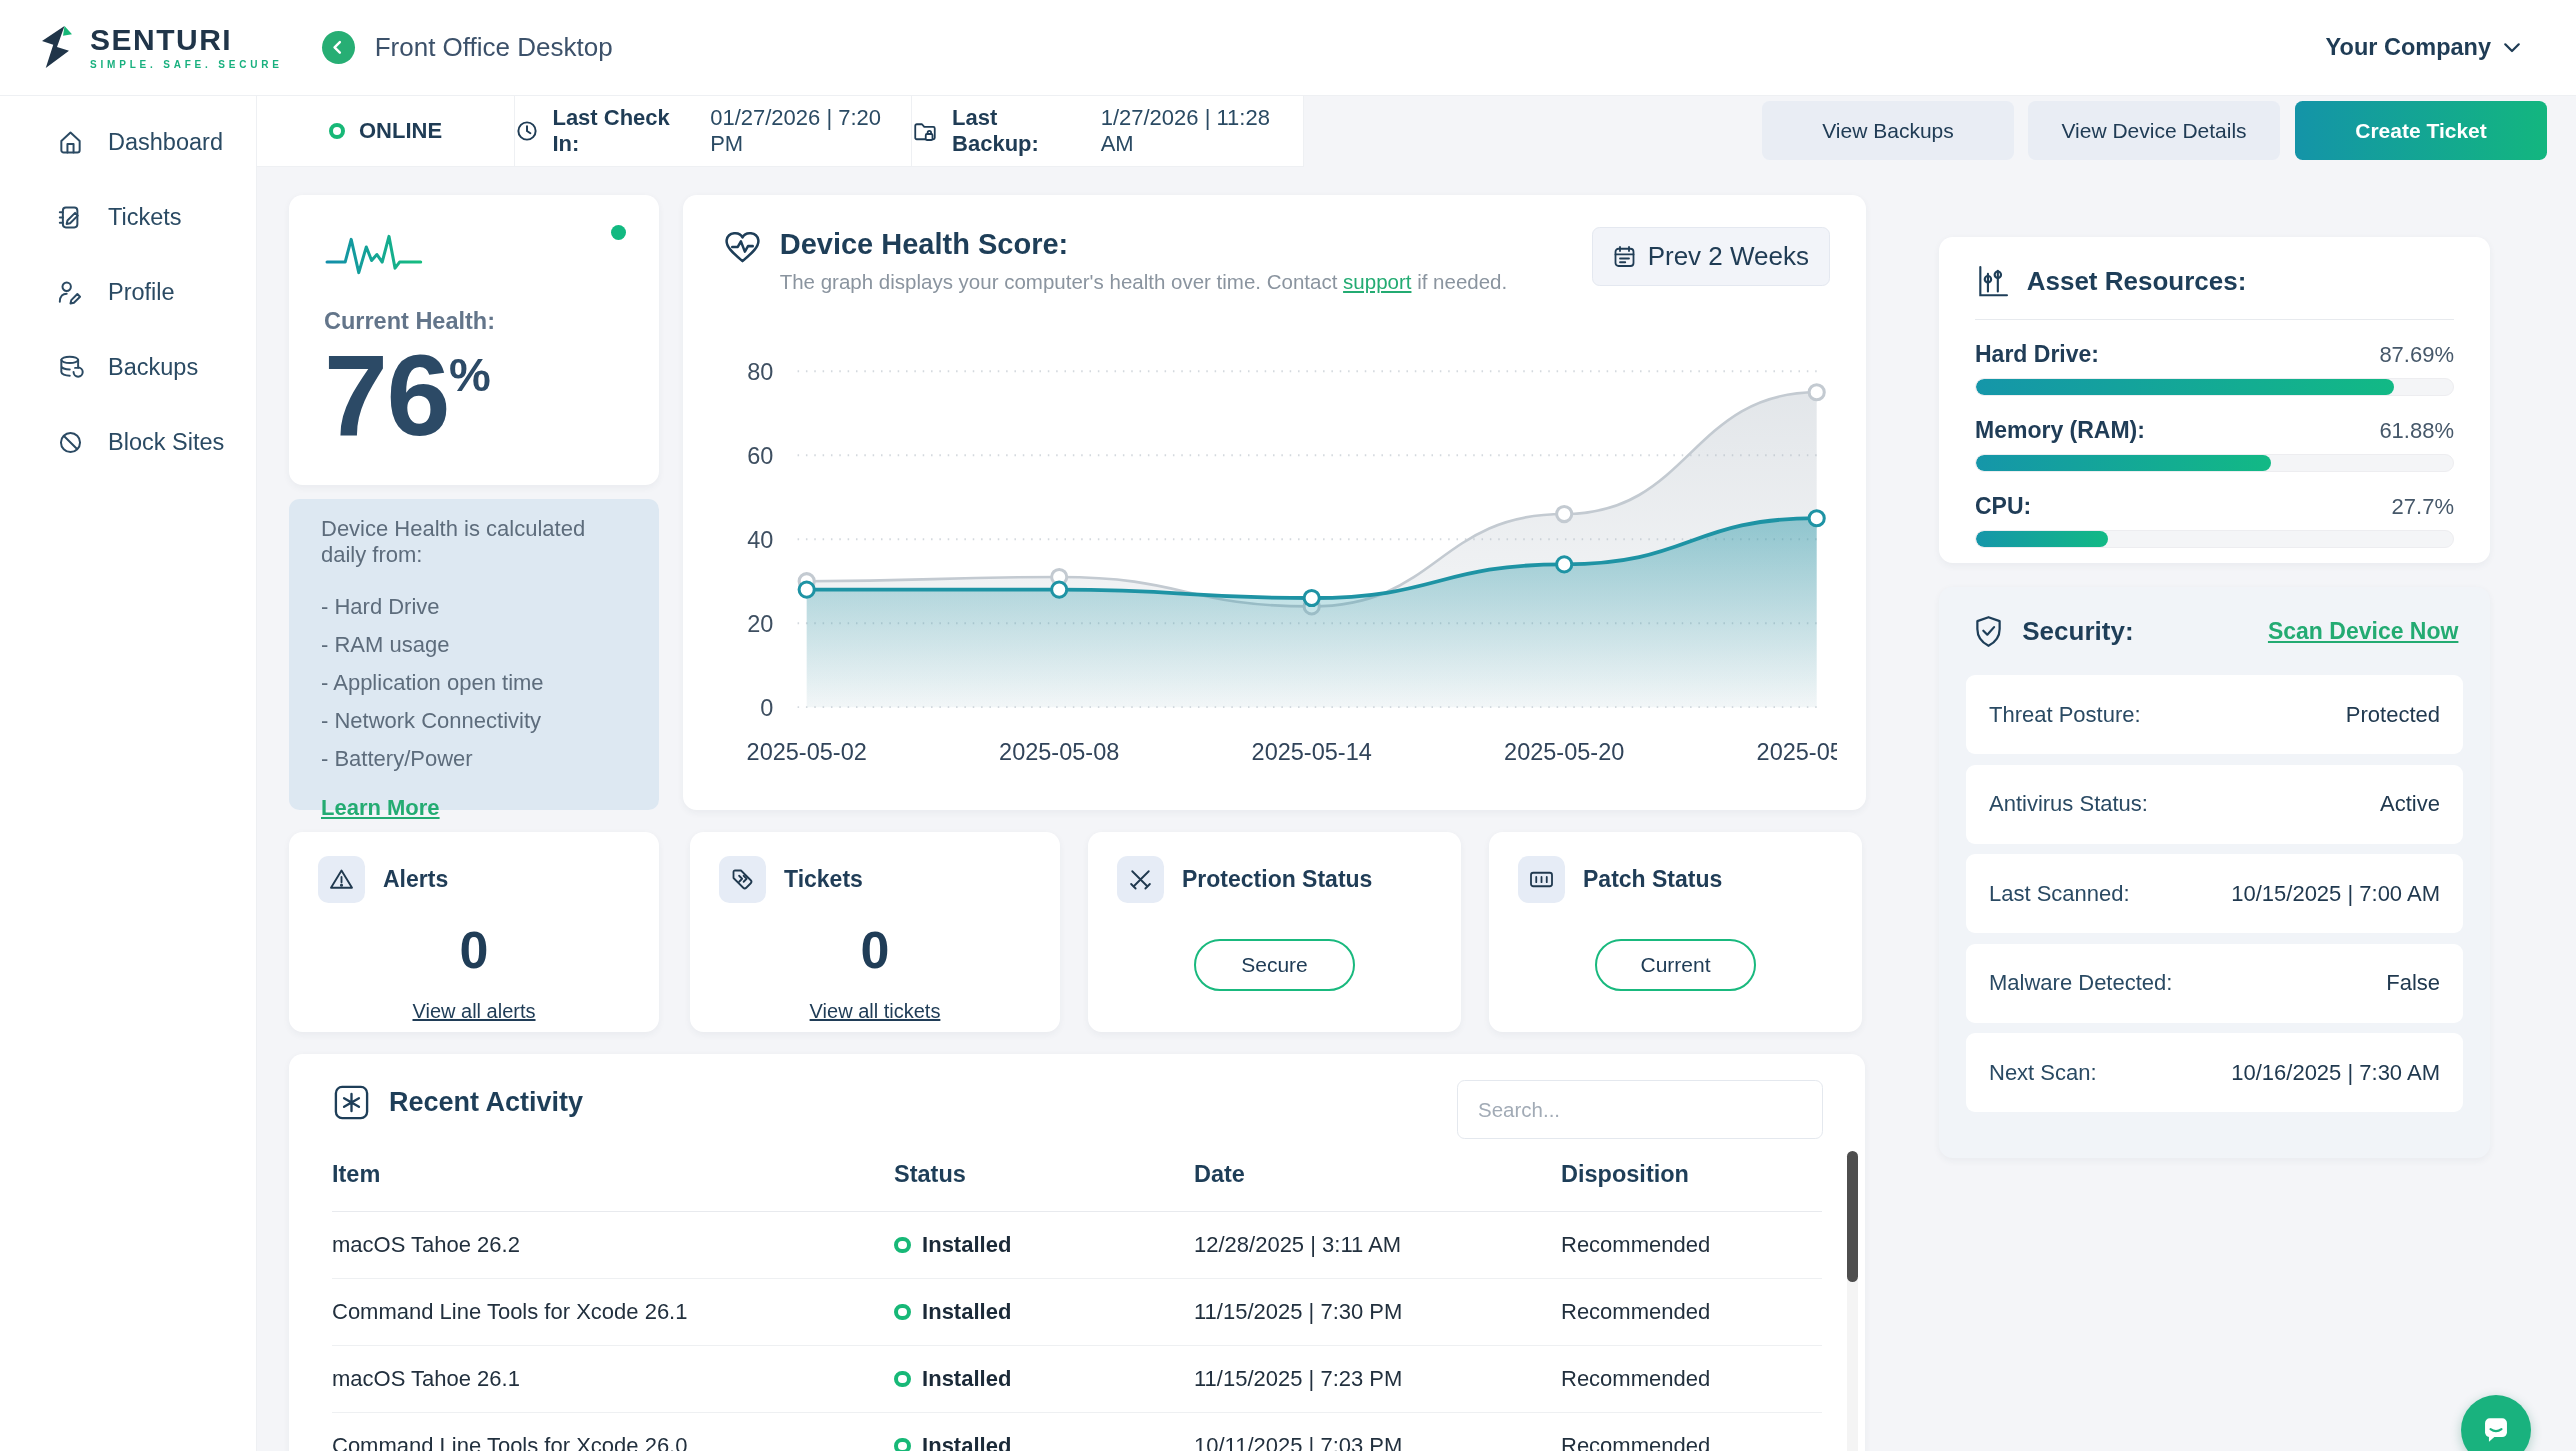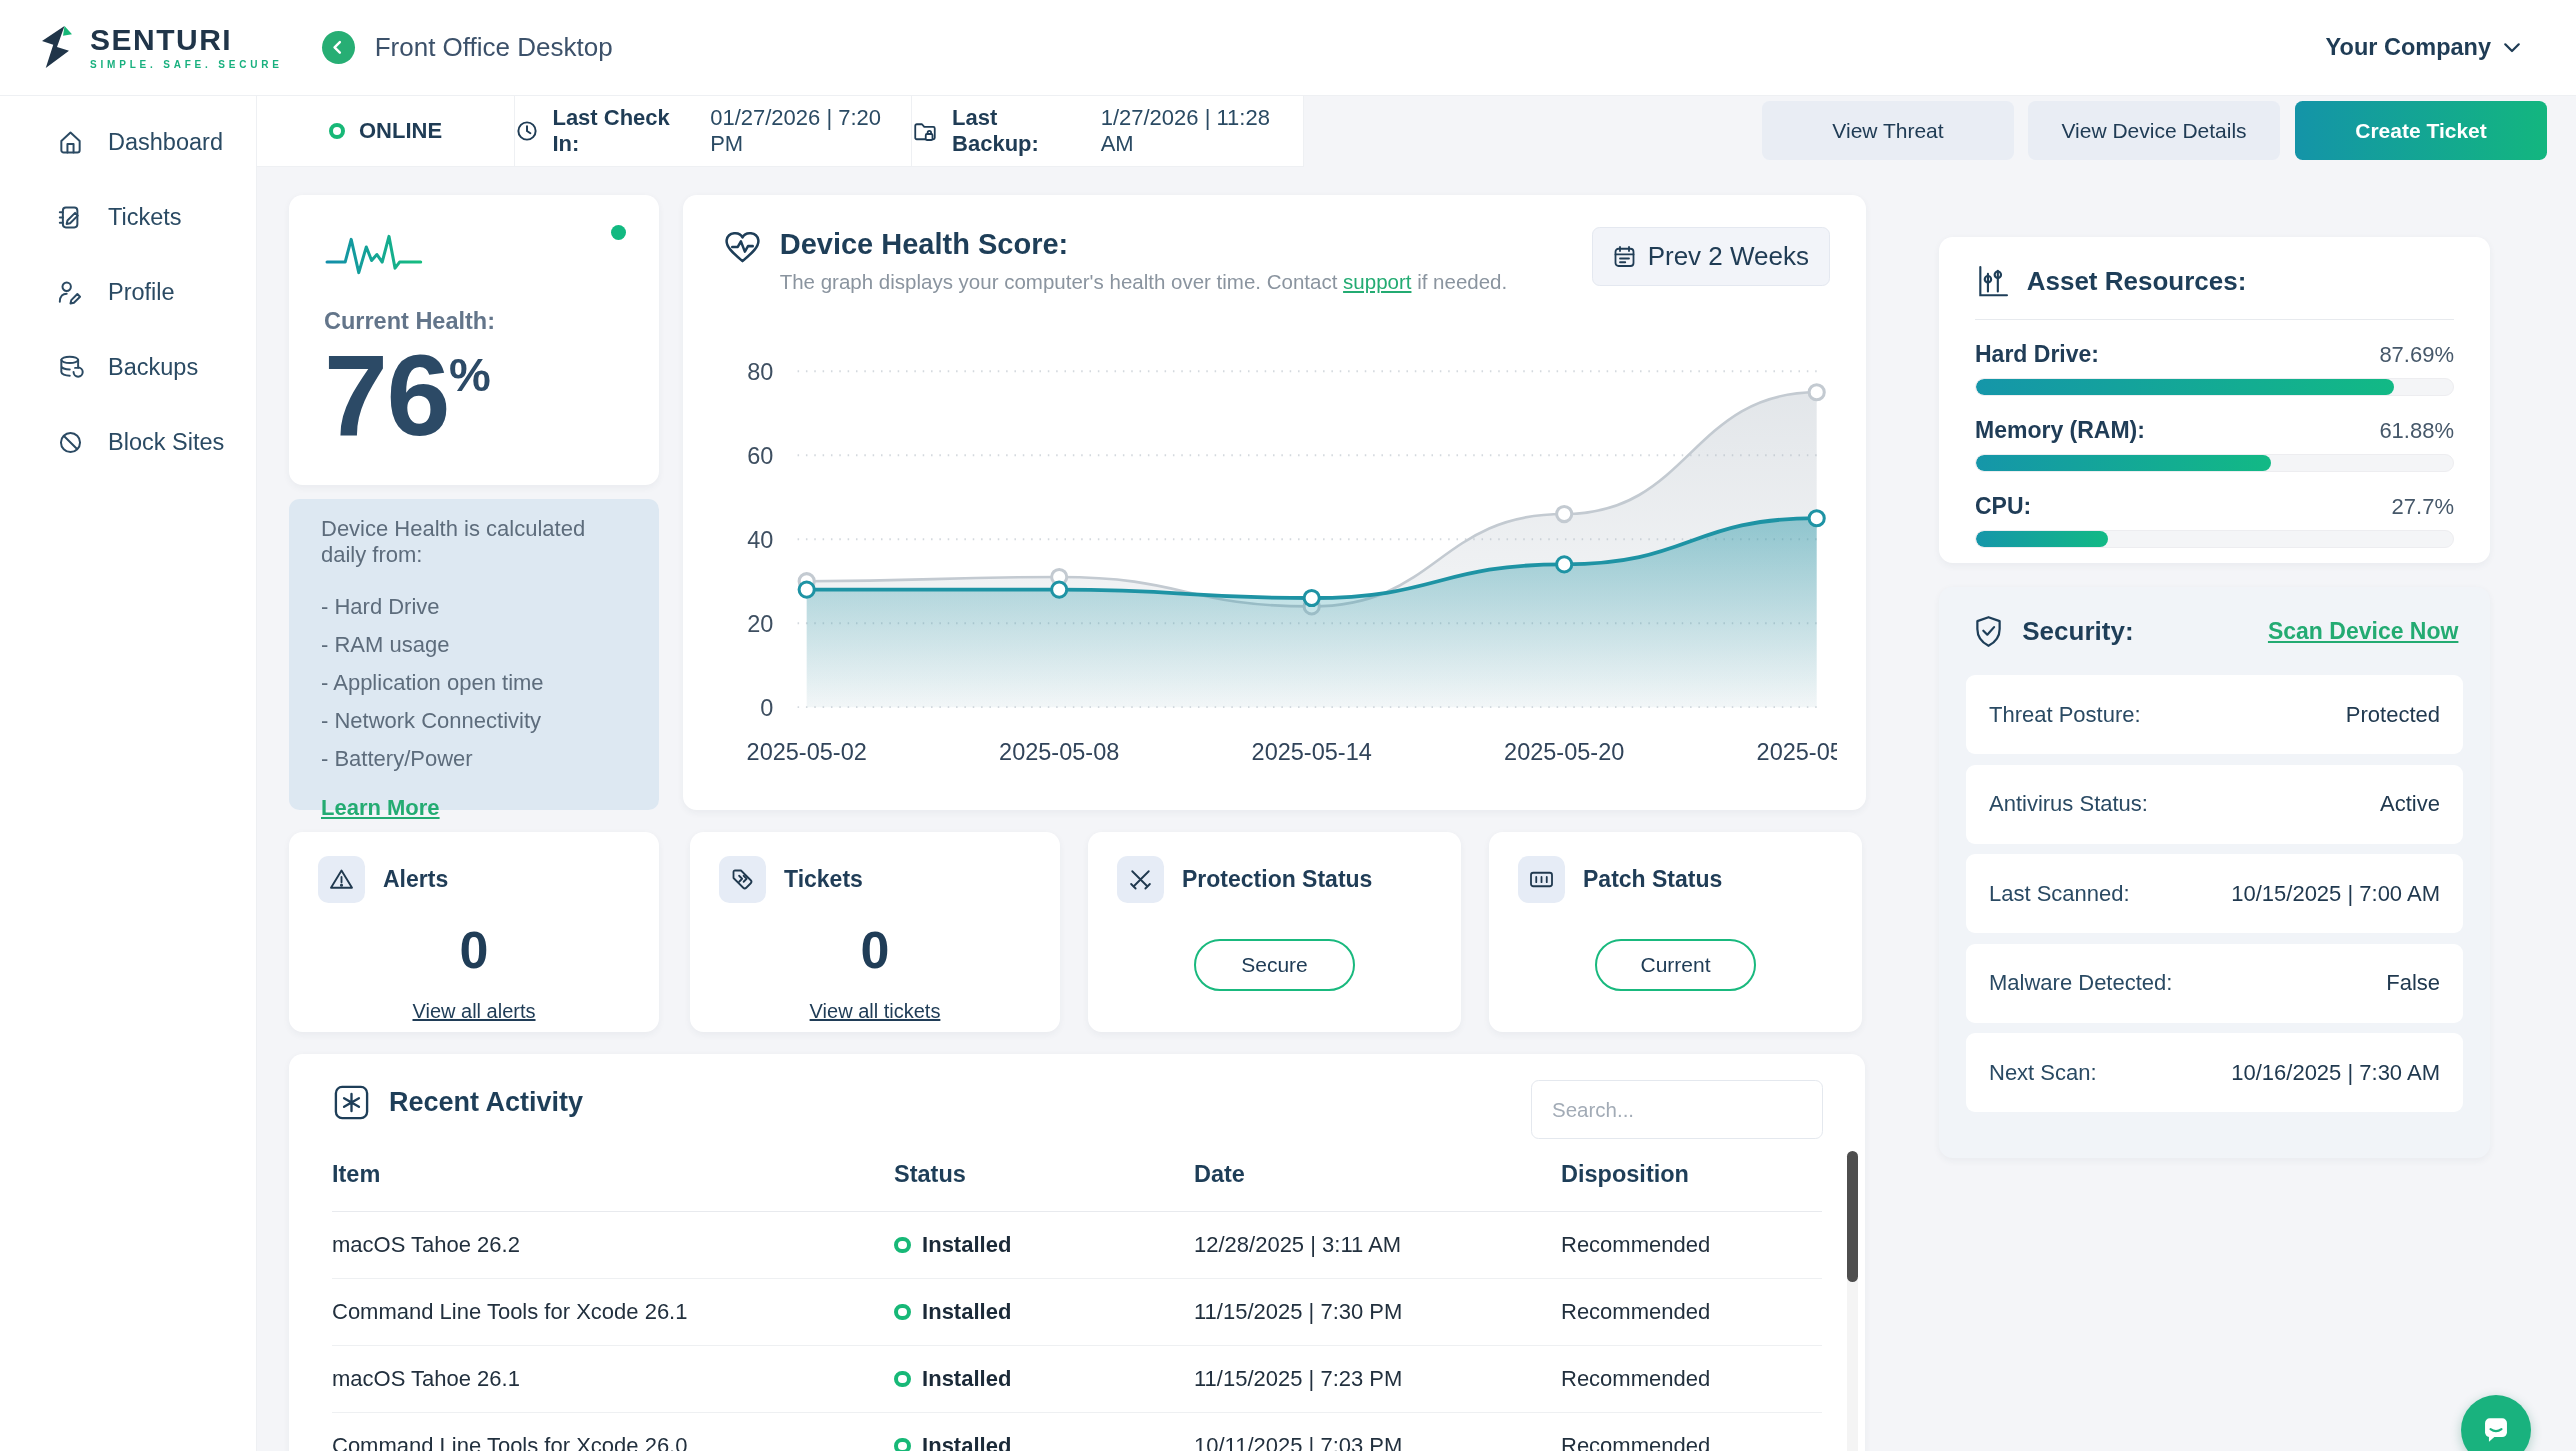--- a/index.html
+++ b/index.html
@@ -120,21 +120,21 @@
   .pill {
     display: block; margin: 36px auto 0; width: 161px; padding: 12px 0;
     border: 2.3px solid #19b97e; border-radius: 758px; text-align: center;
     font-size: 21px; color: #203d57; font-weight: 500; background: #fff;
   }
 
   .card-activity { left: 289px; top: 1054px; width: 1576px; height: 471px; padding: 29px 43px; }
   .activity-head { display: flex; align-items: center; gap: 18px; }
   .activity-title { font-size: 27px; font-weight: 700; color: #1e3e58; }
   .search-input {
-    position: absolute; right: 42px; top: 26px; width: 292px; height: 59px;
+    position: absolute; right: 42px; top: 26px; width: 366px; height: 59px;
     border: 1.5px solid #e4e8ee; border-radius: 7.6px; padding: 0 20px;
     font-size: 20.5px; color: #2a4a63; background: #fff; outline: none;
   }
   .search-input::placeholder { color: #a2abb6; }
   .tbl-head {
     display: grid; grid-template-columns: 562px 300px 367px 1fr;
     margin-top: 39px; padding-bottom: 23px; border-bottom: 1.5px solid #e8eaee;
     font-size: 23.5px; font-weight: 700; color: #1e3e58;
   }
   .tbl-row {
@@ -284,21 +284,21 @@
         <path d="M4 9 C4 7.9 4.9 7 6 7 H13 L16 10.5 H28 C29.1 10.5 30 11.4 30 12.5 V25 C30 26.1 29.1 27 28 27 H6 C4.9 27 4 26.1 4 25 Z"></path>
         <rect x="18" y="20" width="9" height="8" rx="1.6" fill="#fff"></rect>
           <path d="M20.5 20 V18 a2.3 2.3 0 0 1 4.6 0 V20"></path>
       </svg>
     </span>
     <span class="status-label">Last Backup:</span>
     <span class="status-value">1/27/2026 | 11:28 AM</span>
   </div>
 </div>
 
-<button class="action-btn btn-backups">View Threat</button>
+<button class="action-btn btn-backups">View Backups</button>
 <button class="action-btn btn-details">View Device Details</button>
 <button class="action-btn btn-create">Create Ticket</button>
 
 <section class="card card-health">
   <span>
     <svg class="ic" width="102" height="55" viewBox="0 0 135 72">
       <defs>
           <linearGradient id="sparkGrad" x1="0" y1="0" x2="1" y2="0">
         <stop offset="0" stop-color="#128daa"></stop>
             <stop offset="1" stop-color="#16bd7f"></stop>

